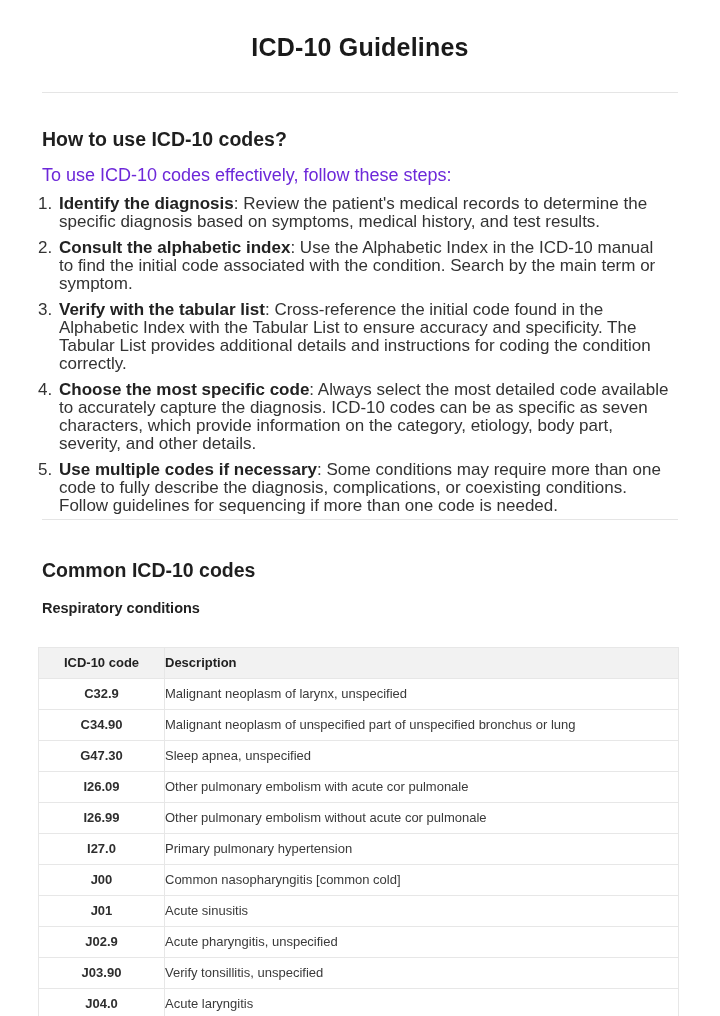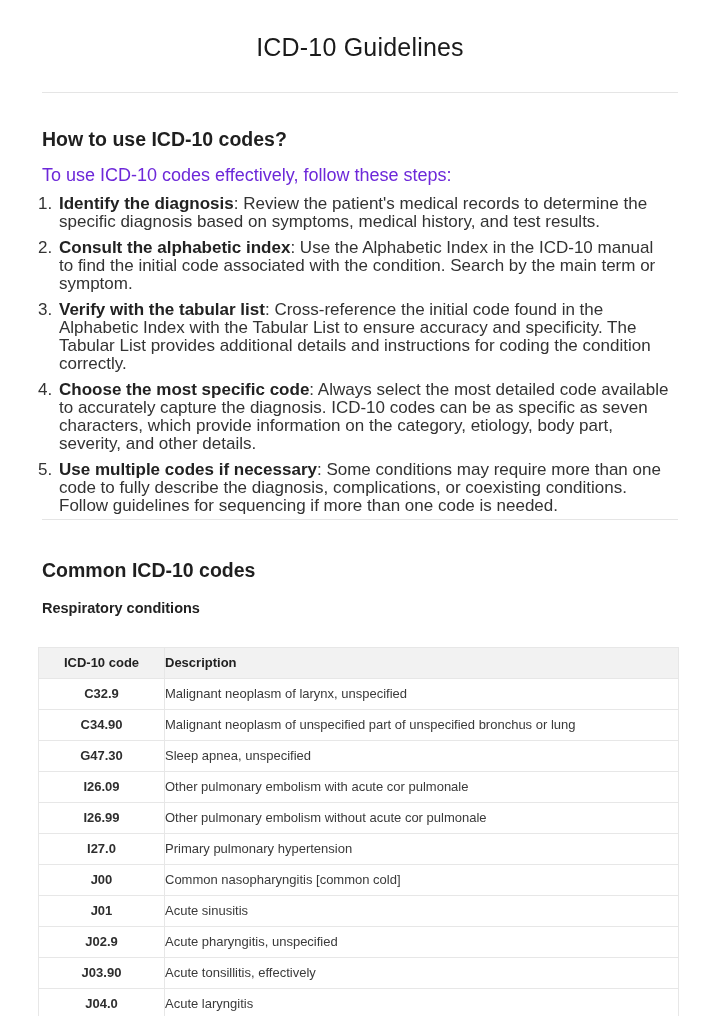--- a/index.html
+++ b/index.html
@@ -18,21 +18,21 @@
   .page {
     box-sizing: border-box;
     width: 720px;
     height: 1016px;
     padding: 0 42px;
   }
   .doc-title {
     margin: 33px 0 0 0;
     font-size: 25px;
     line-height: 28px;
-    font-weight: normal;
+    font-weight: bold;
     text-align: center;
     color: #1a1a1a;
     letter-spacing: 0.2px;
   }
   .rule {
     border: none;
     border-top: 1px solid #e5e5e5;
     margin: 31px 0 0 0;
     height: 0;
   }
@@ -187,21 +187,21 @@
         <tr>
     <td class="code-cell">J01</td>
     <td class="desc-cell">Acute sinusitis</td>
   </tr>
         <tr>
     <td class="code-cell">J02.9</td>
     <td class="desc-cell">Acute pharyngitis, unspecified</td>
   </tr>
         <tr>
     <td class="code-cell">J03.90</td>
-    <td class="desc-cell">Acute tonsillitis, effectively</td>
+    <td class="desc-cell">Verify tonsillitis, unspecified</td>
   </tr>
         <tr>
     <td class="code-cell">J04.0</td>
     <td class="desc-cell">Acute laryngitis</td>
   </tr>
       </tbody>
   </table>
 
 </div>
 

